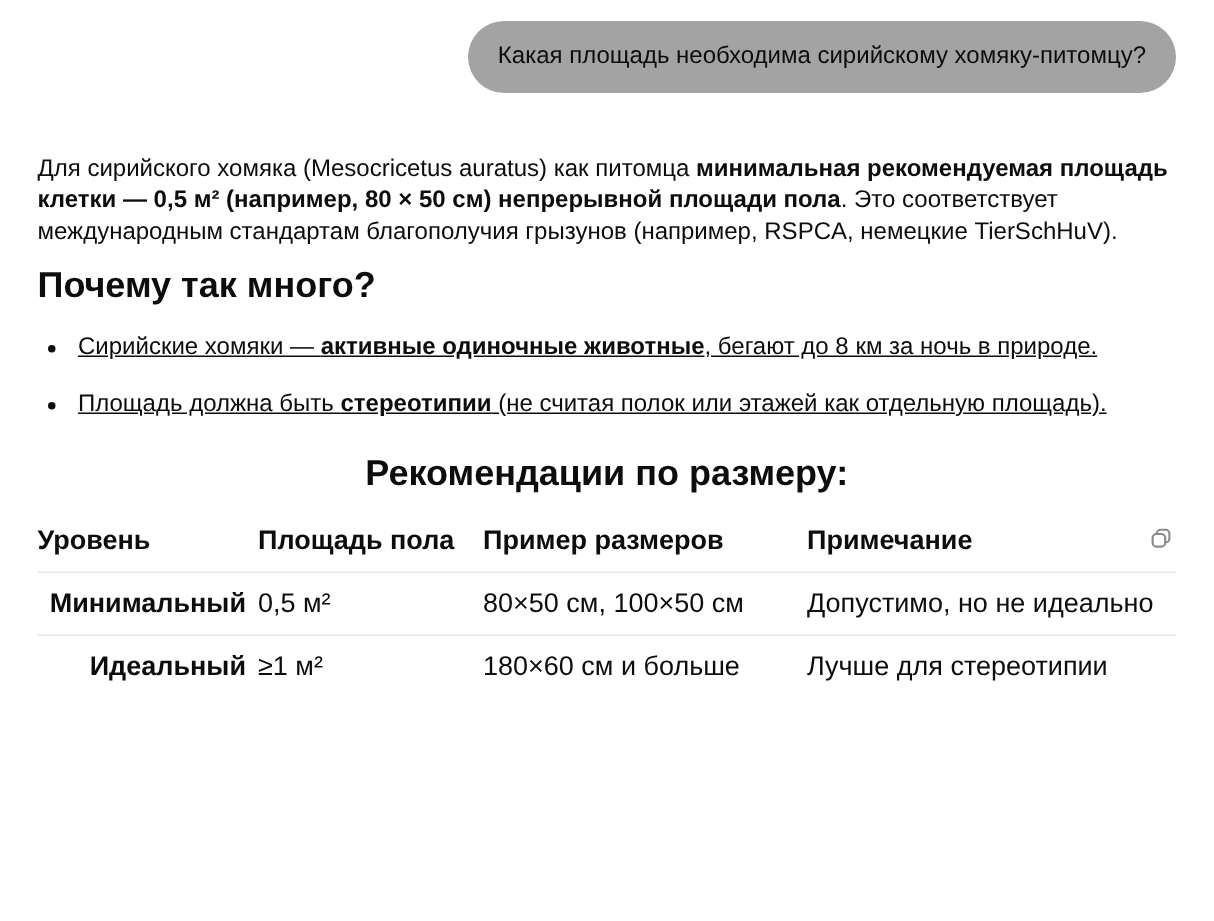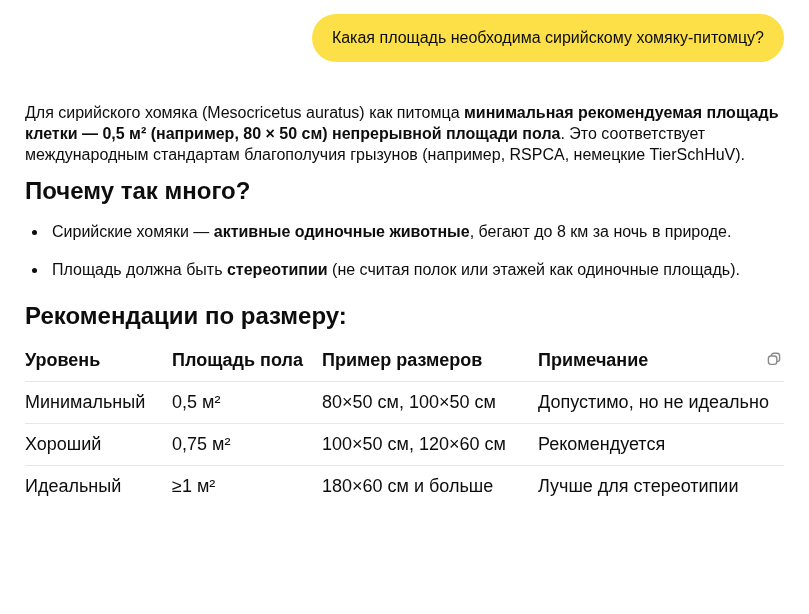--- a/index.html
+++ b/index.html
@@ -19,46 +19,48 @@
   .page {
     padding: 0 25px;
   }
   
   .user-row {
     display: flex;
     justify-content: flex-end;
     padding-top: 14px;
   }
   .bubble {
-    background: #fde047;
+    background: #a3a3a3;
     border-radius: 24px;
     padding: 13px 20px;
     line-height: 22px;
     max-width: 80%;
     white-space: nowrap;
   }
   
   .intro {
     margin: 40px 0 0 0;
     line-height: 21px;
   }
   b, strong, .bold { font-weight: 700; }
   h2 {
     font-size: 24px;
     line-height: 26px;
     font-weight: 700;
     margin: 13px 0 12px 0;
   }
   h2.rec-heading {
     margin: 17px 0 0 0;
+    text-align: center;
   }
   ul.why-list {
     list-style: none;
     margin: 0;
     padding: 0;
+    text-decoration: underline;
   }
   ul.why-list li {
     position: relative;
     padding-left: 27px;
     line-height: 32px;
     margin-bottom: 6px;
   }
   ul.why-list li::before {
     content: "";
     position: absolute;
@@ -86,21 +88,21 @@
     border-bottom: 1px solid #e6e6e6;
     line-height: 19px;
     vertical-align: middle;
   }
   td {
     padding: 11px 8px 11px 0;
     border-bottom: 1px solid #e6e6e6;
     line-height: 19px;
     vertical-align: middle;
   }
-  td.lvl { font-weight: 400; }
+  td.lvl { font-weight: 700; text-align: right; }
   tbody tr:last-child td { border-bottom: none; }
   .copy-btn {
     position: absolute;
     top: 5px;
     right: 0;
     width: 20px;
     height: 20px;
     padding: 0;
     margin: 0;
     background: none;
@@ -125,21 +127,21 @@
   </div>
 
   <div>
 
     <p class="intro"><span>Для сирийского хомяка (Mesocricetus auratus) как питомца </span><strong>минимальная рекомендуемая площадь клетки — 0,5 м² (например, 80 × 50 см) непрерывной площади пола</strong><span>. Это соответствует международным стандартам благополучия грызунов (например, RSPCA, немецкие TierSchHuV).</span></p>
 
     <h2>Почему так много?</h2>
 
     <ul class="why-list">
       <li><span>Сирийские хомяки — </span><strong>активные одиночные животные</strong><span>, бегают до 8 км за ночь в природе.</span></li>
-      <li><span>Площадь должна быть </span><strong>стереотипии</strong><span> (не считая полок или этажей как одиночные площадь).</span></li>
+      <li><span>Площадь должна быть </span><strong>стереотипии</strong><span> (не считая полок или этажей как отдельную площадь).</span></li>
     </ul>
 
     <h2 class="rec-heading">Рекомендации по размеру:</h2>
 
     <div class="table-wrap">
       <button class="copy-btn" title="">
         <span>
           <svg width="16" height="16" viewBox="0 0 16 16" fill="none" stroke="currentColor" stroke-width="1.4" stroke-linejoin="round">
             <rect x="5.2" y="2.2" width="8.4" height="8.4" rx="2.6"></rect>
             <rect x="2.4" y="5.0" width="8.4" height="8.4" rx="2.6" fill="#ffffff"></rect>
@@ -162,26 +164,20 @@
           </tr>
         </thead>
         <tbody>
           <tr>
             <td class="lvl">Минимальный</td>
             <td>0,5 м²</td>
             <td>80×50 см, 100×50 см</td>
             <td>Допустимо, но не идеально</td>
           </tr>
           <tr>
-            <td class="lvl">Хороший</td>
-            <td>0,75 м²</td>
-            <td>100×50 см, 120×60 см</td>
-            <td>Рекомендуется</td>
-          </tr>
-          <tr>
             <td class="lvl">Идеальный</td>
             <td>≥1 м²</td>
             <td>180×60 см и больше</td>
             <td>Лучше для стереотипии</td>
           </tr>
         </tbody>
       </table>
     </div>
 
   </div>

